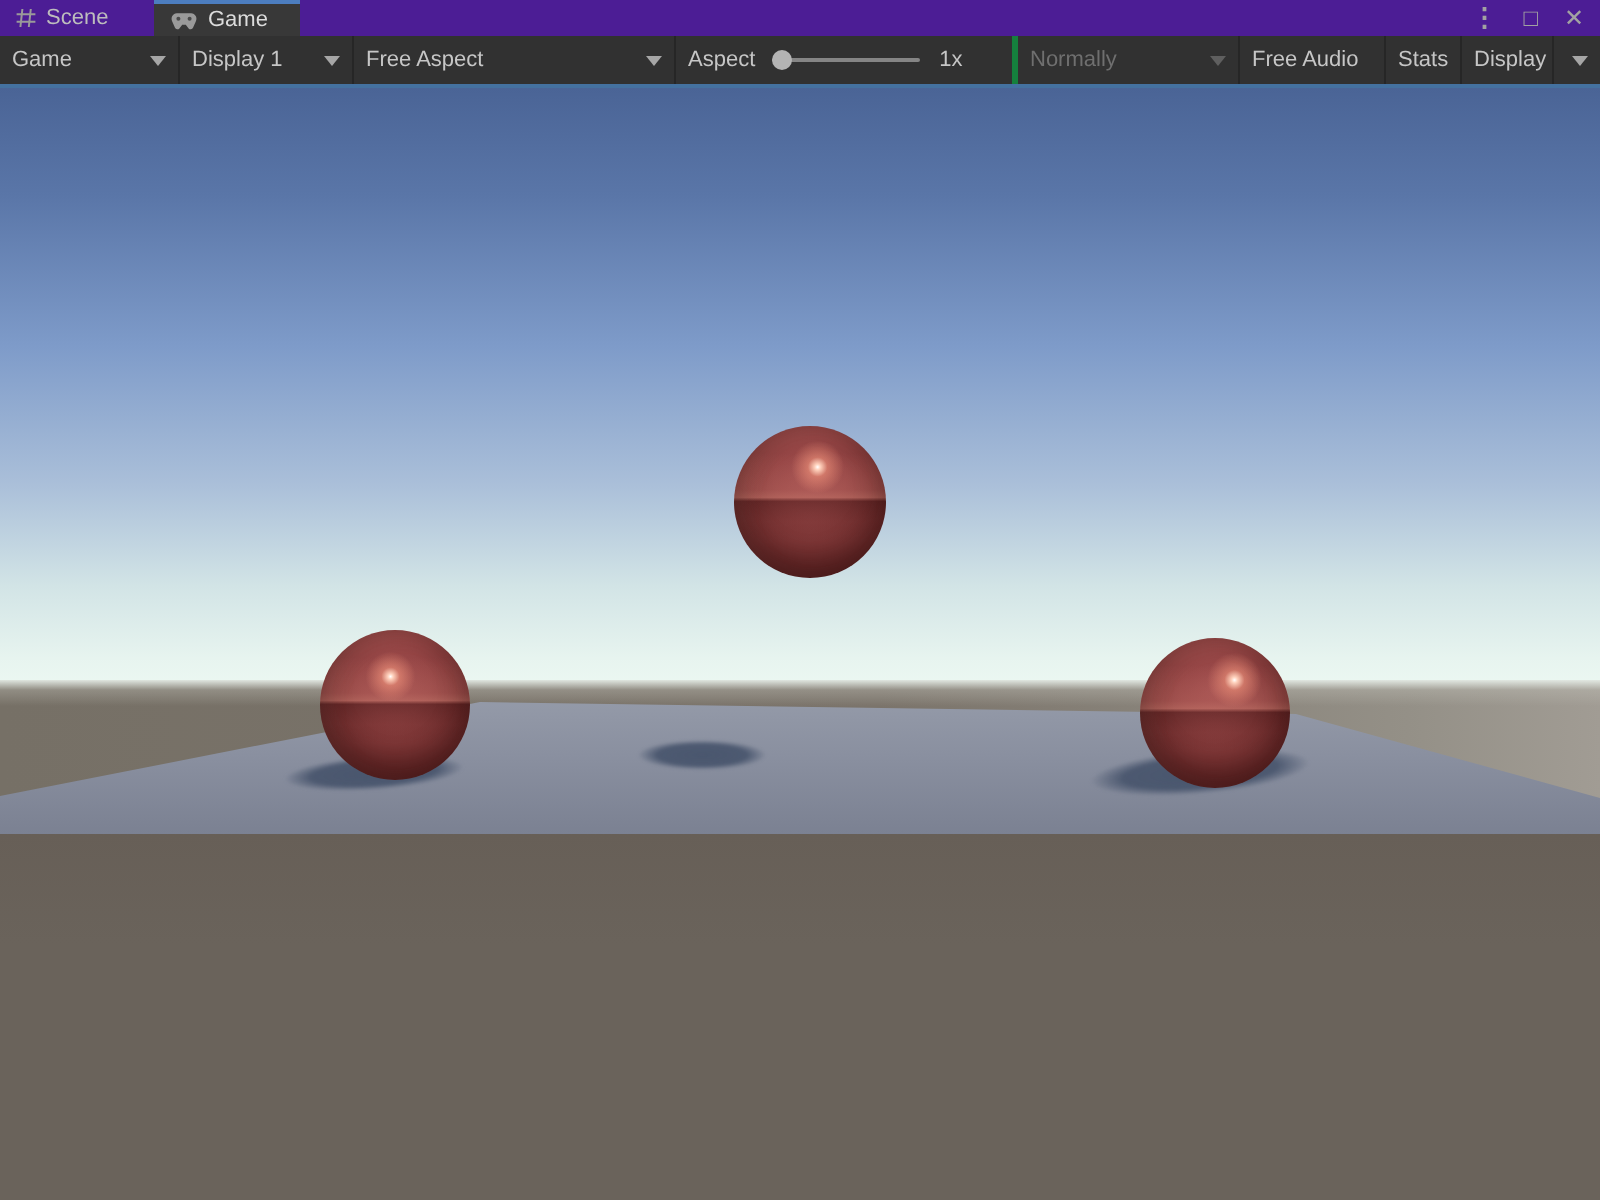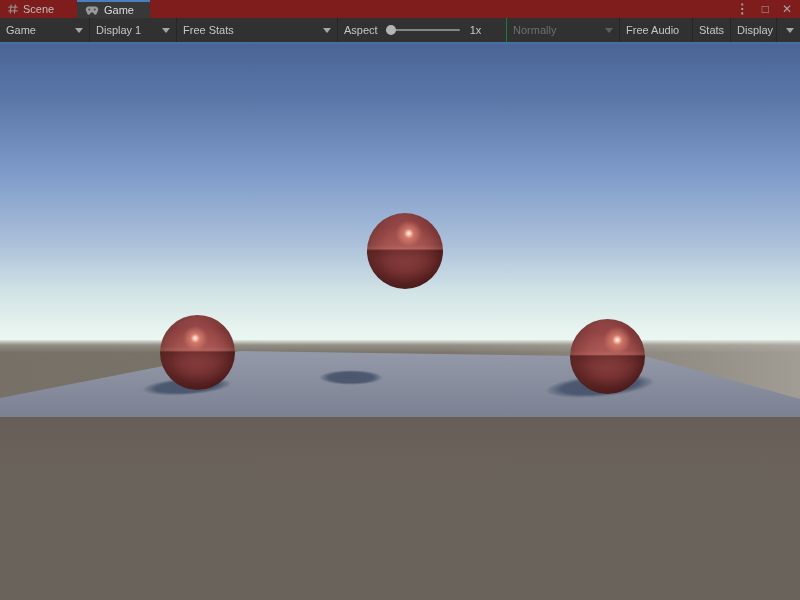--- a/index.html
+++ b/index.html
@@ -1,40 +1,40 @@
 <!DOCTYPE html>
 <html><head>
 <meta charset="utf-8">
 <style>
   html,body{margin:0;padding:0;background:#111;}
   .app{position:relative;width:800px;height:600px;overflow:hidden;
        font-family:"Liberation Sans", sans-serif;-webkit-font-smoothing:antialiased;}
 
   
-  .tabbar{position:relative;height:18px;background:#7f1d1d;display:flex;align-items:stretch;}
+  .tabbar{position:relative;height:18px;background:#4c1d95;display:flex;align-items:stretch;}
   .tab{display:flex;align-items:center;gap:5px;padding:0 8px;font-size:11px;color:#bdbdbd;
        box-sizing:border-box;cursor:default;}
   .tab.scene{width:77px;}
   .tab.game{width:73px;background:#383838;border-top:2px solid #4c7dbf;color:#dcdcdc;}
   .tab .ticon{display:flex;align-items:center;}
   .win-controls{margin-left:auto;display:flex;align-items:center;gap:13px;padding-right:8px;color:#a2a2a2;}
   .win-controls span{font-size:12px;line-height:18px;cursor:default;}
   .win-controls .kebab{font-size:13px;font-weight:bold;}
 
   
   .toolbar{height:24px;background:#313131;display:flex;align-items:stretch;font-size:11px;color:#c6c6c6;}
   .seg{position:relative;display:flex;align-items:center;box-sizing:border-box;
        border-right:1px solid #262626;padding:0 6px;cursor:default;white-space:nowrap;}
   .seg .caret{width:0;height:0;border-left:4px solid transparent;border-right:4px solid transparent;
        border-top:5px solid #a6a6a6;margin-left:auto;}
   .seg.w-view{width:90px;}
   .seg.w-display{width:87px;}
   .seg.w-aspect{width:161px;}
   .seg.w-scale{width:168px;border-right:none;}
-  .seg.w-playmode{width:114px;color:#6f6f6f;border-left:1px solid #15803d;justify-content:space-between;}
+  .seg.w-playmode{width:114px;color:#6f6f6f;border-left:3px solid #15803d;justify-content:space-between;}
   .seg.w-playmode .caret{border-top-color:#5f5f5f;}
   .seg.w-mute{width:73px;}
   .seg.w-stats{width:38px;}
   .seg.w-gizmos{width:69px;border-right:none;}
   .slider{position:relative;width:74px;height:2px;background:#858585;border-radius:1px;margin:0 10px 0 8px;}
   .slider .knob{position:absolute;top:-4px;left:0;width:10px;height:10px;border-radius:50%;background:#b4b4b4;}
   .gizmo-split{width:1px;align-self:stretch;background:#262626;margin:0 6px 0 auto;}
 
   .focus-line{height:2px;background:#44719f;}
 
@@ -107,21 +107,21 @@
   <div class="toolbar">
     <div class="seg w-view">
       <span>Game</span>
       <span class="caret"></span>
     </div>
     <div class="seg w-display">
       <span>Display 1</span>
       <span class="caret"></span>
     </div>
     <div class="seg w-aspect">
-      <span>Free Stats</span>
+      <span>Free Aspect</span>
       <span class="caret"></span>
     </div>
     <div class="seg w-scale">
       <span>Aspect</span>
       <span class="slider">
         <span class="knob"></span>
       </span>
       <span>1x</span>
     </div>
     <div class="seg w-playmode">

